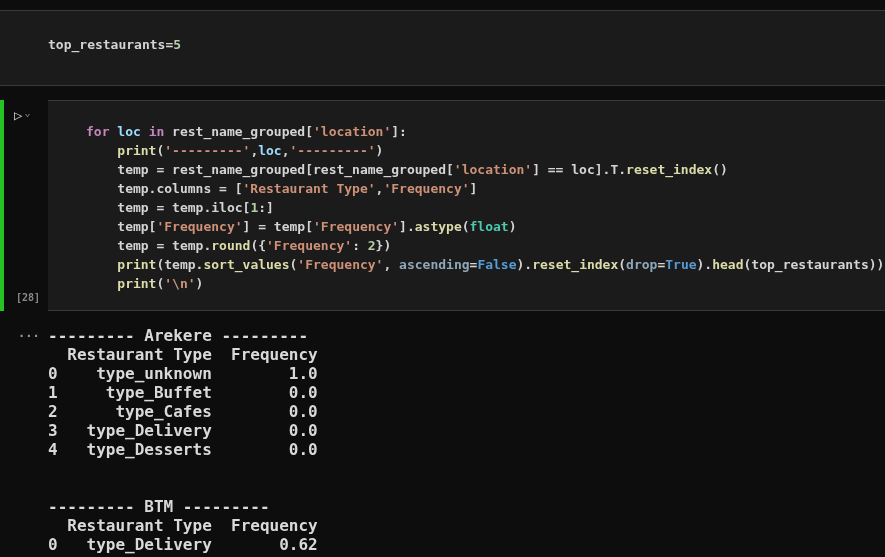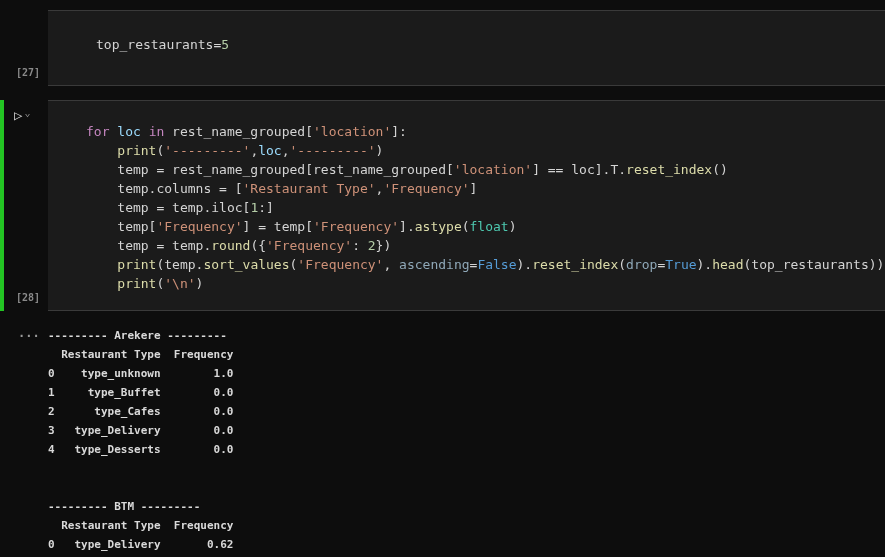--- a/index.html
+++ b/index.html
@@ -10,46 +10,43 @@
   }
   .page{position:relative;width:885px;height:557px;background:var(--page-bg,#0e0e0e);}
   .cell-row{position:absolute;left:0;right:0;display:flex;}
   .gutter{width:48px;flex:0 0 48px;display:flex;flex-direction:column;justify-content:flex-end;align-items:flex-start;padding:0 0 8px 16px;box-sizing:border-box;}
   .gutter.with-run{justify-content:space-between;padding-top:8px;}
   .exec-label{color:var(--gutter-text,#858585);font-size:10px;font-weight:bold;letter-spacing:0;}
   .run-controls{display:flex;align-items:center;gap:2px;margin-left:-2px;}
   .run-btn{color:#d8d8d8;font-size:14px;line-height:14px;cursor:pointer;}
   .chev{color:#9a9a9a;font-size:10px;line-height:10px;cursor:pointer;transform:translateY(-2px);}
   .editor{flex:1;background:var(--cell-bg,#1b1b1b);border-top:1px solid var(--border,#333);border-bottom:1px solid var(--border,#333);box-sizing:border-box;overflow:hidden;}
-  .code{font-size:13px;line-height:19px;font-weight:normal;white-space:pre;color:var(--c-plain,#d4d4d4);}
+  .code{font-size:13px;line-height:19px;font-weight:bold;white-space:pre;color:var(--c-plain,#d4d4d4);}
   .code-line{height:19px;white-space:pre;}
   .tk-plain{color:var(--c-plain,#d4d4d4);}
   .tk-kw{color:var(--c-kw,#C586C0);}
   .tk-fn{color:var(--c-fn,#DCDCAA);}
   .tk-str{color:var(--c-str,#CE9178);}
   .tk-num{color:var(--c-num,#B5CEA8);}
   .tk-var{color:var(--c-var,#9CDCFE);}
   .tk-param{color:var(--c-param,#8fa8b8);}
   .tk-const{color:var(--c-const,#569CD6);}
   .tk-type{color:var(--c-type,#4EC9B0);}
   .green-bar{position:absolute;left:0;top:100px;width:4px;height:211px;background:var(--green,#23c423);}
   .output-row{position:absolute;left:0;right:0;top:320px;bottom:0;display:flex;}
   .out-gutter{width:48px;flex:0 0 48px;box-sizing:border-box;padding:2px 0 0 18px;}
   .ellipsis{color:#9a9a9a;font-size:12px;font-weight:bold;cursor:pointer;}
-  .out-text{margin:0;padding:6px 0 0 0;flex:1;font-family:inherit;font-size:11px;line-height:19px;font-weight:bold;color:#d9d9d9;white-space:pre;overflow:hidden;}
+  .out-text{margin:0;padding:6px 0 0 0;flex:1;font-family:inherit;font-size:16px;line-height:19px;font-weight:bold;color:#d9d9d9;white-space:pre;overflow:hidden;}
 </style>
 </head>
 <body>
 
 <div class="page">
 
   <div class="cell-row" style="top:10px;height:76px;">
-    <div class="gutter">
-      <span class="exec-label">[27]</span>
-    </div>
     <div class="editor" style="padding:24px 0 0 48px;">
       <div class="code"><div class="code-line"><span class="tk-plain">top_restaurants</span><span class="tk-plain">=</span><span class="tk-num">5</span></div></div>
     </div>
   </div>
 
   <div class="green-bar"></div>
 
   <div class="cell-row" style="top:100px;height:211px;">
     <div class="gutter with-run">
       <div class="run-controls">

